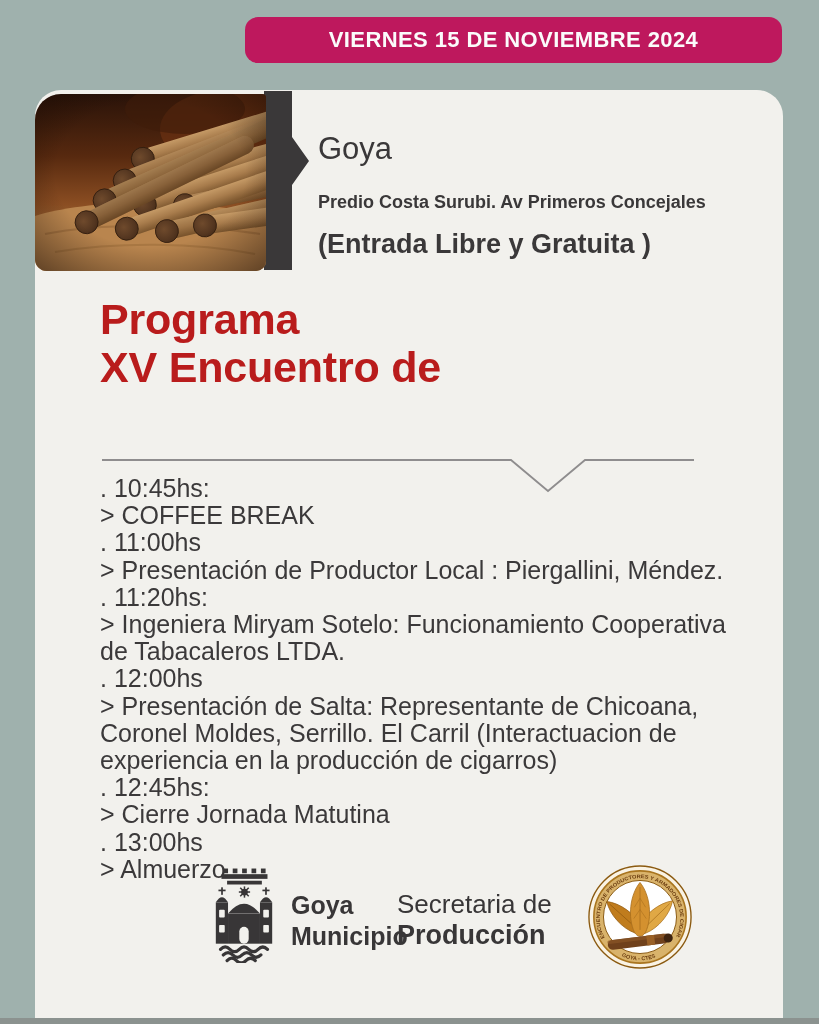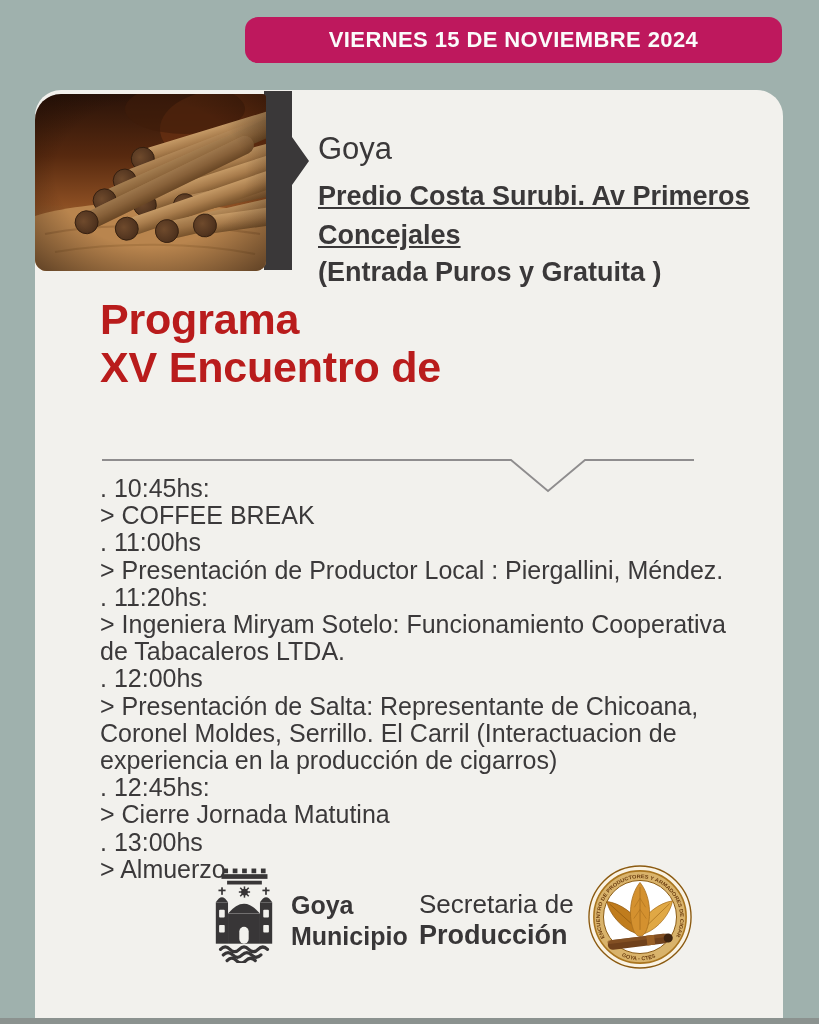--- a/index.html
+++ b/index.html
@@ -19,39 +19,39 @@
   .pointer{position:absolute;left:229px;top:1px;width:46px;height:179px;}
 
   
   .photo{position:absolute;left:0;top:4px;width:231px;height:177px;overflow:hidden;
          border-radius:26px 4px 10px 12px;}
   .photo svg{display:block;}
 
   
   .head-text{position:absolute;left:283px;top:40px;width:470px;}
   .city{font-size:31px;font-weight:400;line-height:38px;margin-bottom:9px;}
-  .venue{font-size:27px;font-weight:700;line-height:39px;width:462px;text-decoration:underline;}
+  .venue{font-size:18px;font-weight:700;line-height:50px;width:462px;}
   .admission{font-size:27px;font-weight:700;line-height:34px;}
 
   
   .title{position:absolute;left:65px;top:205px;font-size:43px;font-weight:700;
          line-height:48px;color:#b91c1c;letter-spacing:-.2px;}
 
   
   .divider{position:absolute;left:65px;top:368px;width:600px;height:38px;}
 
   
   .schedule{position:absolute;left:65px;top:385px;width:657px;font-size:25px;
             line-height:27.2px;color:#3b393a;}
 
   
   .muni-logo{position:absolute;left:178px;top:778px;width:62px;height:95px;}
   .muni-text{position:absolute;left:256px;top:800px;font-size:25px;font-weight:700;
              line-height:31px;color:#383637;}
-  .secretariat{position:absolute;left:384px;top:799px;line-height:31px;color:#383637;}
+  .secretariat{position:absolute;left:362px;top:799px;line-height:31px;color:#383637;}
   .secretariat .l1{font-size:26px;font-weight:400;}
   .secretariat .l2{font-size:27px;font-weight:700;}
   .seal{position:absolute;left:551px;top:773px;width:108px;height:108px;}
 
   .bottom-strip{position:absolute;left:0;top:1018px;width:819px;height:6px;background:#8b928f;}
 </style>
 </head>
 <body>
 
 <div class="stage">
@@ -144,21 +144,21 @@
               <circle cx="4" cy="0" r="11.5" fill="url(#endG)" stroke="#2f1b0d" stroke-width="0.8"></circle>
             </g>
         </g>
         <rect width="231" height="177" fill="url(#vign)"></rect>
       </svg>
     </div>
 
     <div class="head-text">
       <div class="city">Goya</div>
       <div class="venue">Predio Costa Surubi. Av Primeros Concejales</div>
-      <div class="admission">(Entrada Puros y Gratuita )</div>
+      <div class="admission">(Entrada Libre y Gratuita )</div>
     </div>
 
     <div class="title">
       <div>Programa</div>
       <div>XV Encuentro de</div>
     </div>
 
     <svg class="divider" viewBox="0 0 600 38">
       <polyline points="2,2 411,2 448,33 485,2 594,2" fill="none" stroke="#8f8d8e" stroke-width="1.8"></polyline>
     </svg>

